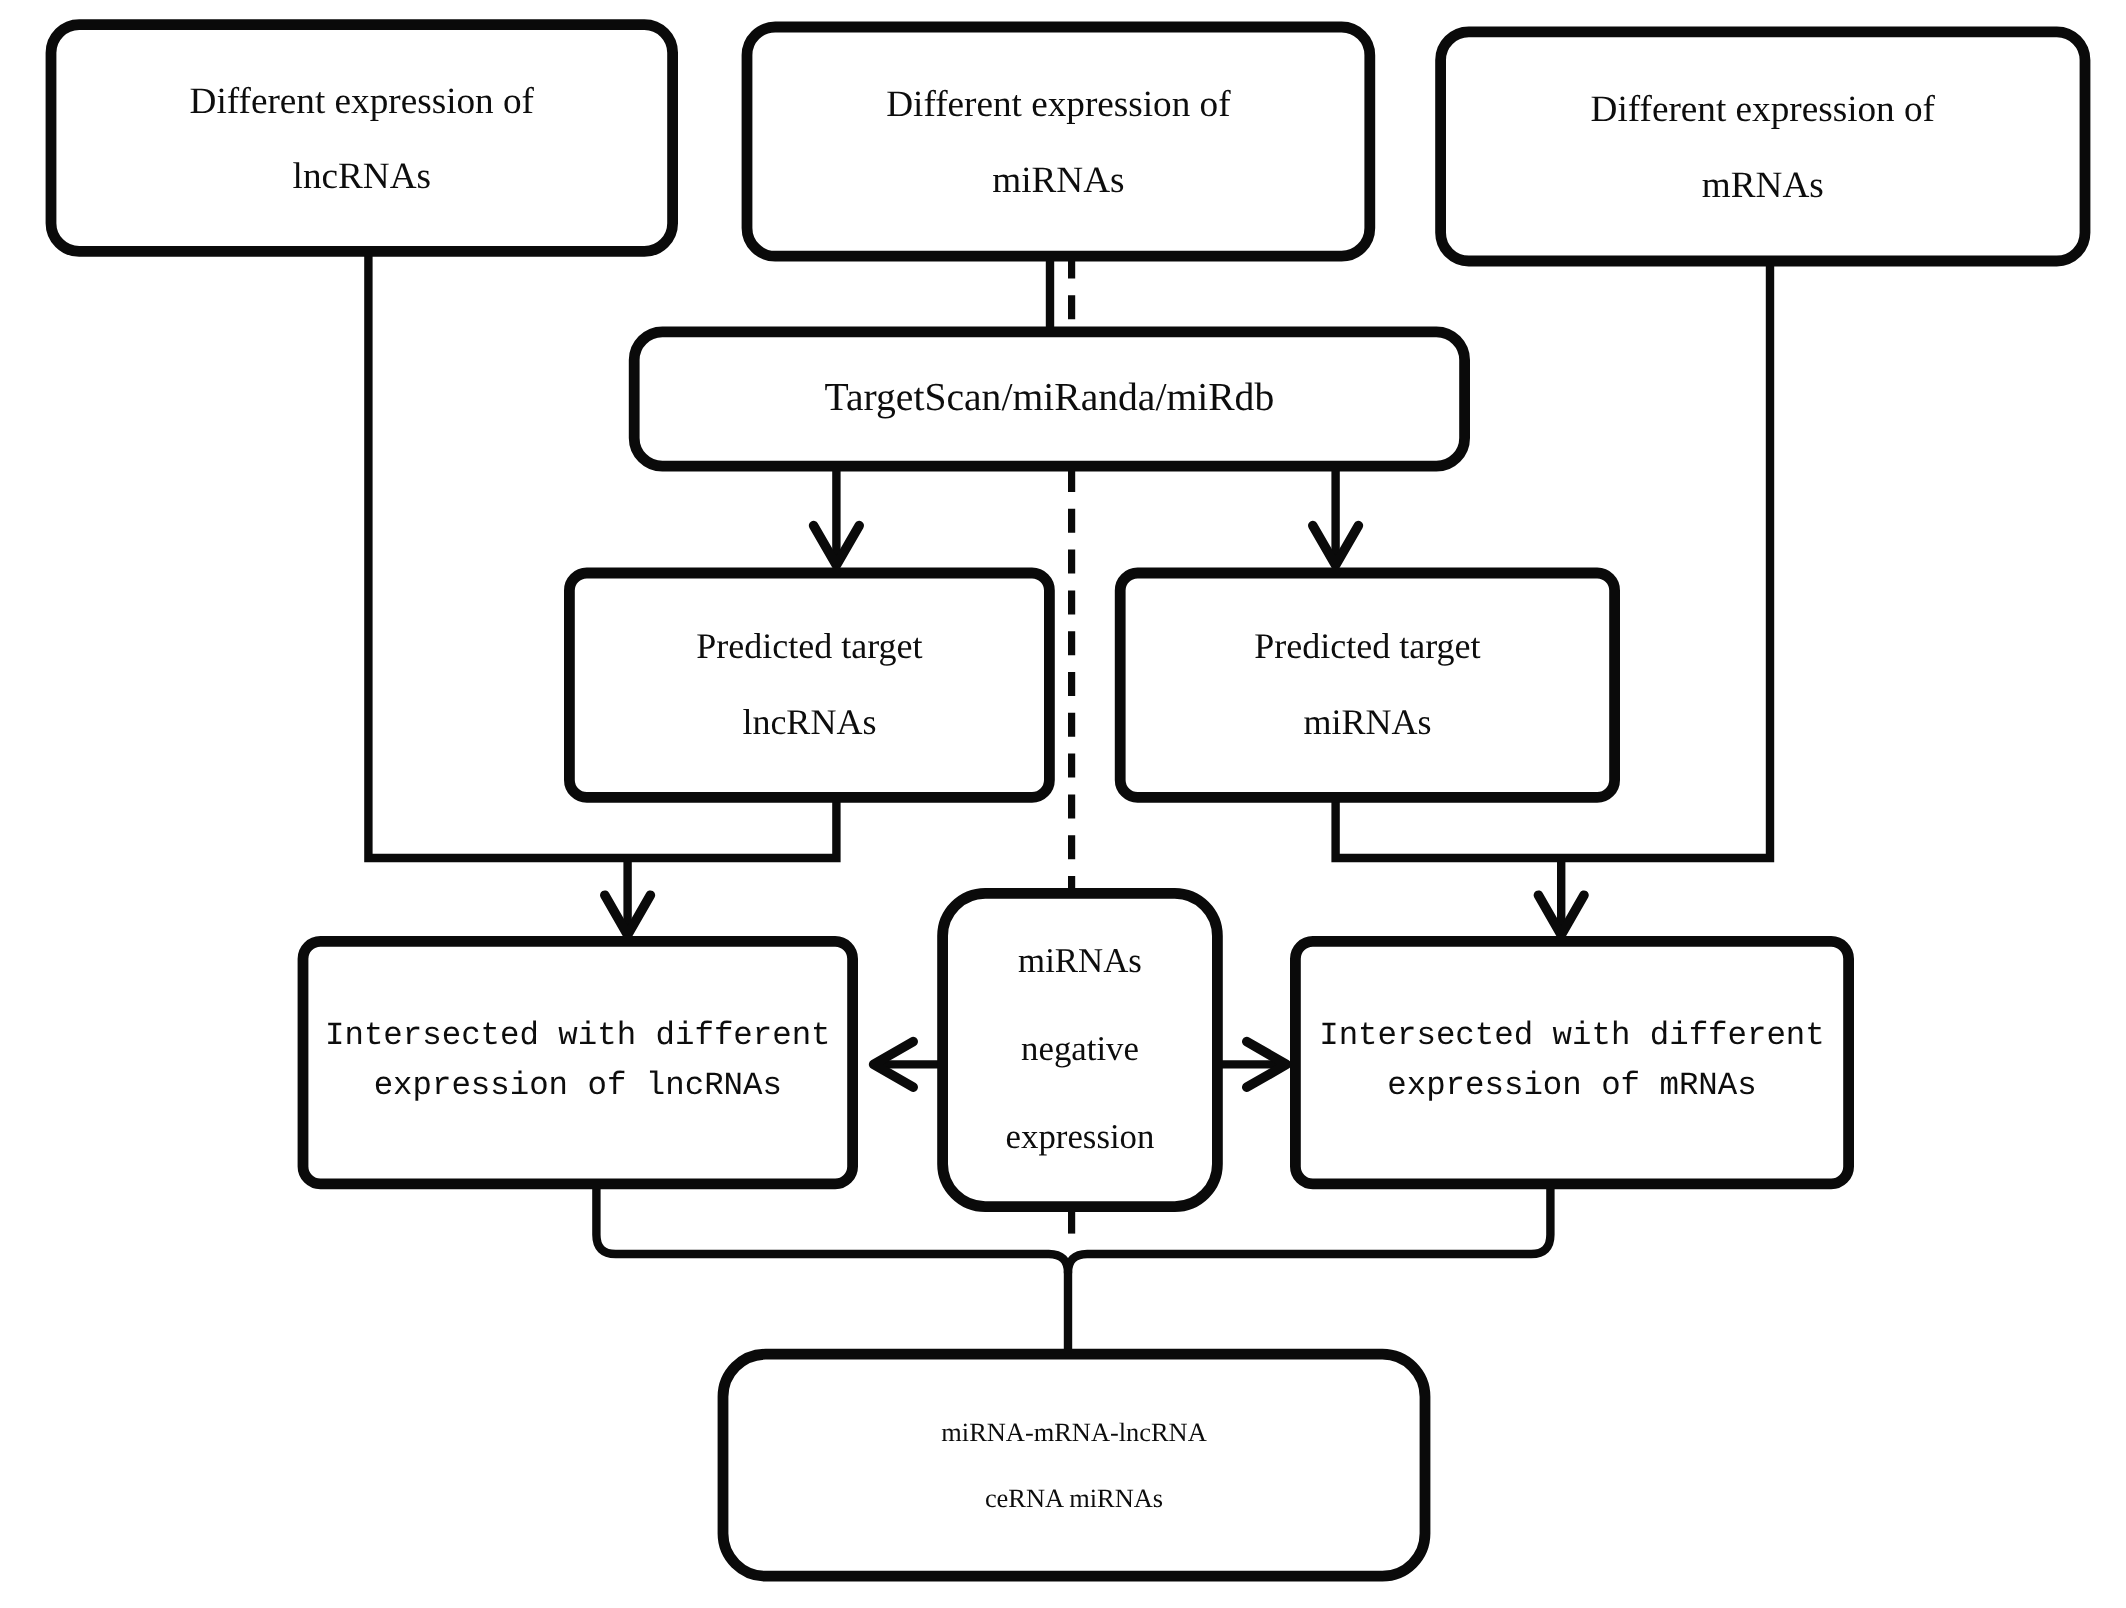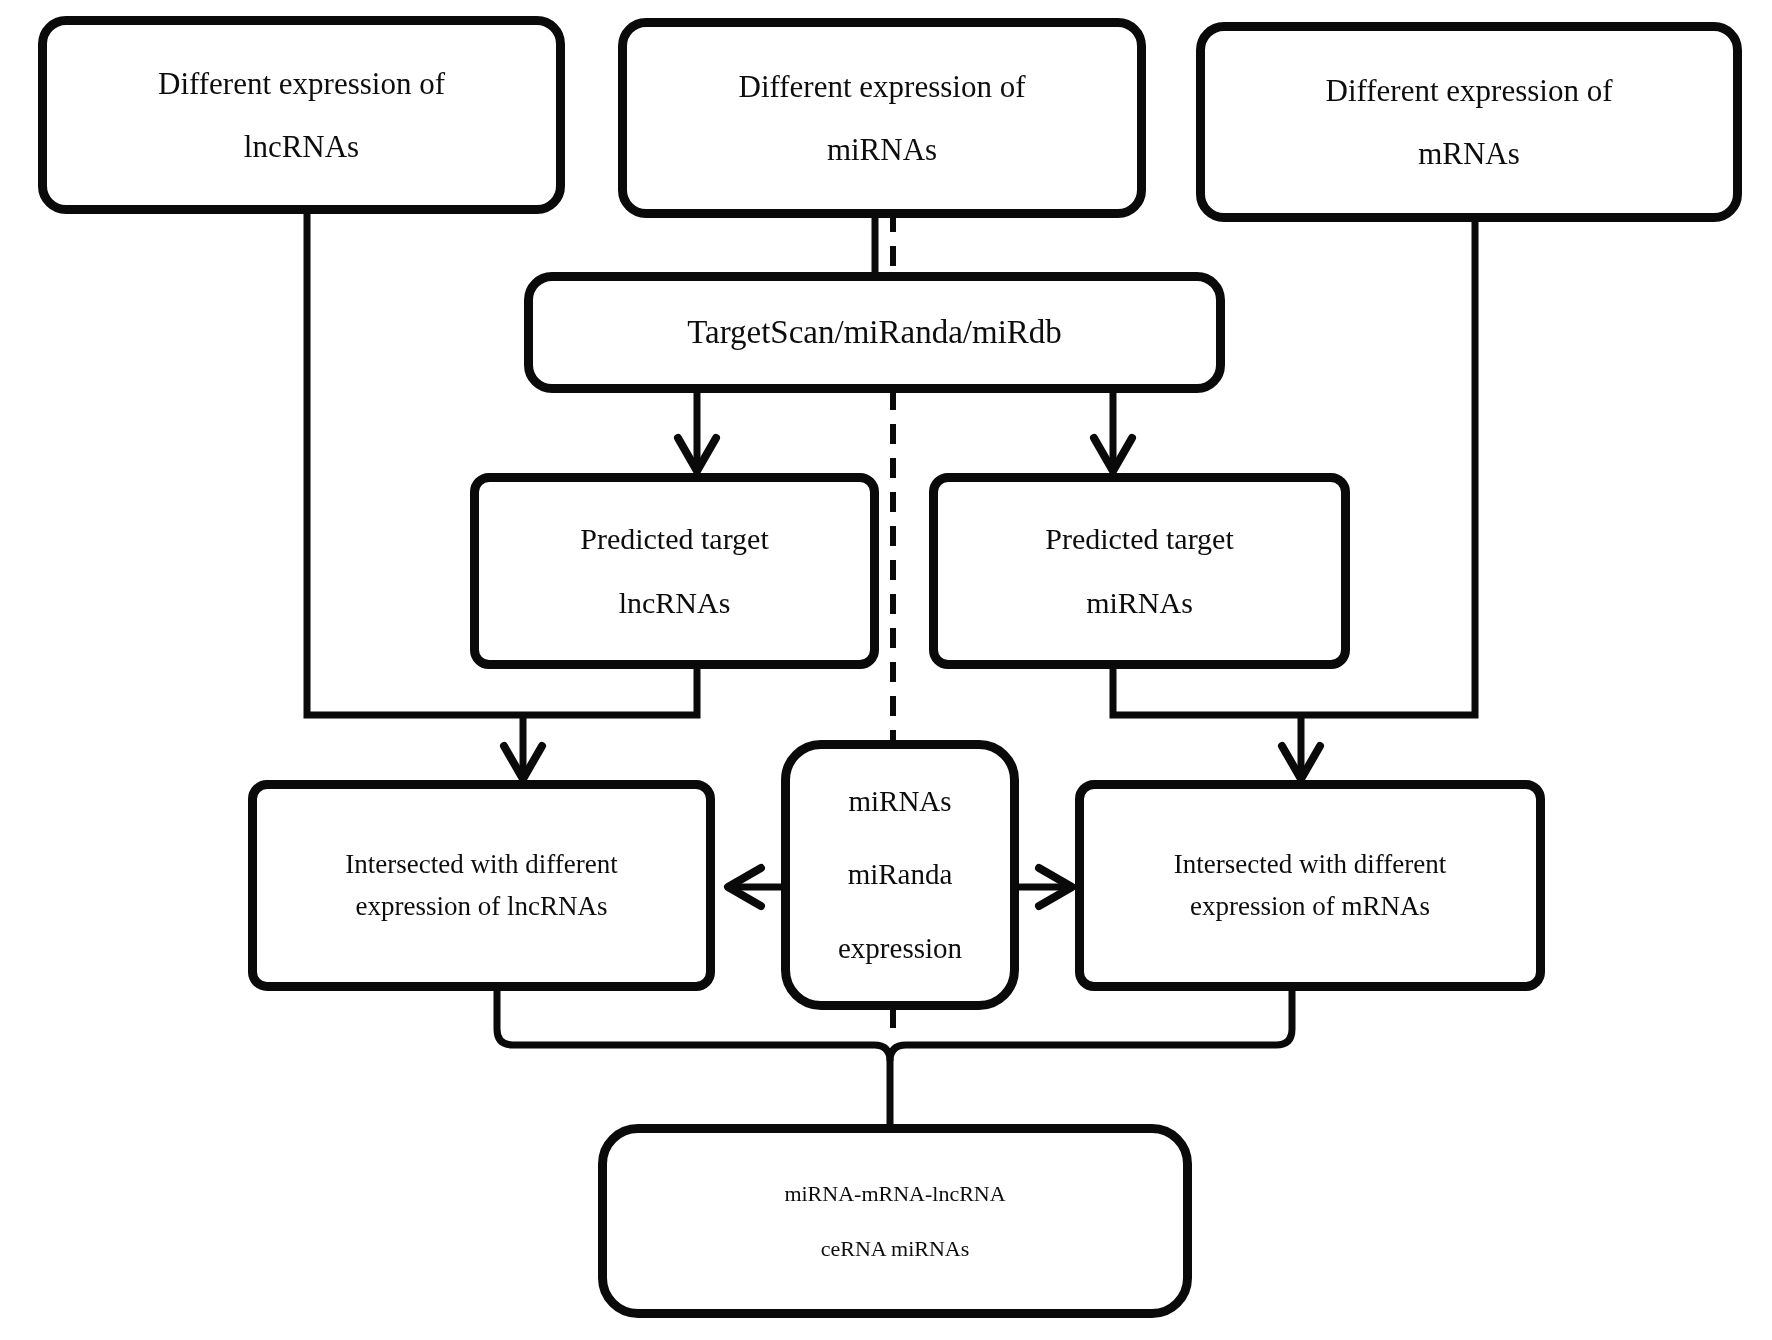--- a/index.html
+++ b/index.html
@@ -29,21 +29,21 @@
     text-align: center;
     line-height: 1.15;
   }
   .r28 { border-radius: 28px; }
   .r34 { border-radius: 19px; }
   .r40 { border-radius: 40px; }
   .fs31 { font-size: 31px; row-gap: 27px; }
   .fs33 { font-size: 33px; }
   .fs30 { font-size: 30px; row-gap: 30px; }
   .fs28g { font-size: 29px; row-gap: 40px; }
-  .fs26 { font-size: 27px; row-gap: 10px; }
+  .fs26 { font-size: 27px; row-gap: 10px; font-family: Liberation Mono, monospace; }
   .fs32 { font-size: 22px; row-gap: 30px; }
   .node span { display: block; white-space: nowrap; }
 </style>
 </head>
 <body>
 
 <div id="canvas">
 
   <svg id="connectors" viewBox="0 0 1772 1340" xmlns="http://www.w3.org/2000/svg" fill="none" stroke="#0a0a0a">
 
@@ -101,21 +101,21 @@
     <span>lncRNAs</span>
   </div>
 
   <div class="node r34 fs30" style="left:929px; top:473px; width:421px; height:196px;">
     <span>Predicted target</span>
     <span>miRNAs</span>
   </div>
 
   <div class="node r40 fs28g" style="left:781px; top:740px; width:238px; height:270px;">
     <span>miRNAs</span>
-    <span>miRanda</span>
+    <span>negative</span>
     <span>expression</span>
   </div>
 
   <div class="node r34 fs26" style="left:248px; top:780px; width:467px; height:211px;">
     <span>Intersected with different</span>
     <span>expression of lncRNAs</span>
   </div>
 
   <div class="node r34 fs26" style="left:1075px; top:780px; width:470px; height:211px;">
     <span>Intersected with different</span>

